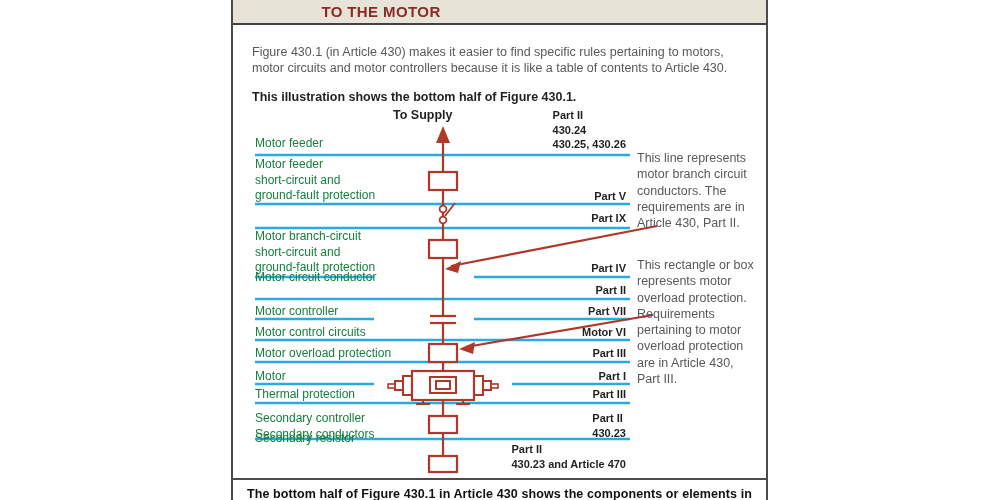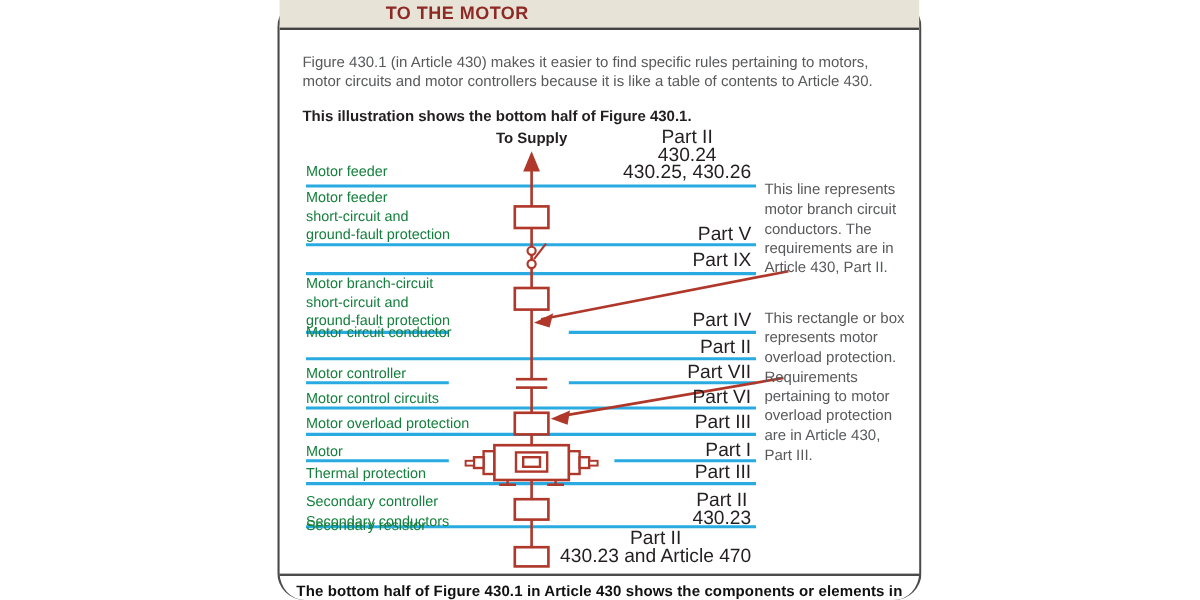--- a/index.html
+++ b/index.html
@@ -4,21 +4,20 @@
 <style>
   html,body{margin:0;padding:0;}
   body{
     width:1000px;height:500px;background:#ffffff;overflow:hidden;position:relative;
     font-family:"Liberation Sans", sans-serif;
   }
   .page{
     position:absolute;left:231px;top:0;width:537px;height:500px;
     background:#ffffff;border-left:2px solid #4b4b4b;border-right:2px solid #4b4b4b;
     box-sizing:border-box;
-    border-radius:23px;
   }
   .header{
     position:absolute;left:0;right:0;top:0;height:23px;background:#e7e3d6;
     border-bottom:2px solid #434343;overflow:hidden;
   }
   .title1{
     position:absolute;top:-15px;left:0;right:0;text-align:center;white-space:nowrap;
     font-weight:bold;font-size:15px;color:#8e2a25;letter-spacing:.2px;
   }
   .title2{
@@ -28,30 +27,30 @@
   .ml{white-space:pre-line;}
   .intro{
     position:absolute;left:19px;top:44px;width:500px;color:#58595b;
     font-size:12.5px;line-height:16.2px;z-index:2;
   }
   .note{
     position:absolute;left:19px;top:90px;width:500px;color:#231f20;font-weight:bold;
     font-size:12.5px;z-index:2;
   }
   .supply{
-    position:absolute;left:160px;top:108px;width:100px;text-align:center;
+    position:absolute;left:160px;top:108px;width:100px;text-align:left;
     color:#231f20;font-weight:bold;font-size:12.5px;z-index:2;
   }
   .lbl{
     position:absolute;left:22px;color:#15803d;font-weight:normal;font-size:12px;
     line-height:15.5px;z-index:2;white-space:pre-line;
   }
   .ref{
-    position:absolute;right:140px;color:#231f20;font-weight:normal;font-size:16px;
-    line-height:14.5px;text-align:center;z-index:2;white-space:pre-line;
+    position:absolute;right:140px;color:#231f20;font-weight:bold;font-size:11px;
+    line-height:14.5px;text-align:left;z-index:2;white-space:pre-line;
   }
   .callout{
     position:absolute;left:404px;width:130px;color:#58595b;
     font-size:12.5px;line-height:16.3px;z-index:2;white-space:pre-line;
   }
   .footer{
     position:absolute;left:0;right:0;top:478px;height:22px;border-top:2px solid #4b4b4b;
     text-align:center;padding-top:4px;box-sizing:border-box;
   }
   .caption{
@@ -164,21 +163,21 @@
   <div class="lbl" style="top:431px">Secondary resistor</div>
 
   <div class="ref" style="top:108px">Part II
 430.24
 430.25, 430.26</div>
   <div class="ref" style="top:189px">Part V</div>
   <div class="ref" style="top:211px">Part IX</div>
   <div class="ref" style="top:261px">Part IV</div>
   <div class="ref" style="top:283px">Part II</div>
   <div class="ref" style="top:304px">Part VII</div>
-  <div class="ref" style="top:325px">Part VI</div>
+  <div class="ref" style="top:325px">Motor VI</div>
   <div class="ref" style="top:346px">Part III</div>
   <div class="ref" style="top:369px">Part I</div>
   <div class="ref" style="top:387px">Part III</div>
   <div class="ref" style="top:411px">Part II
 430.23</div>
   <div class="ref" style="top:442px">Part II
 430.23 and Article 470</div>
 
   <div class="callout" style="top:150px">This line represents
 motor branch circuit

